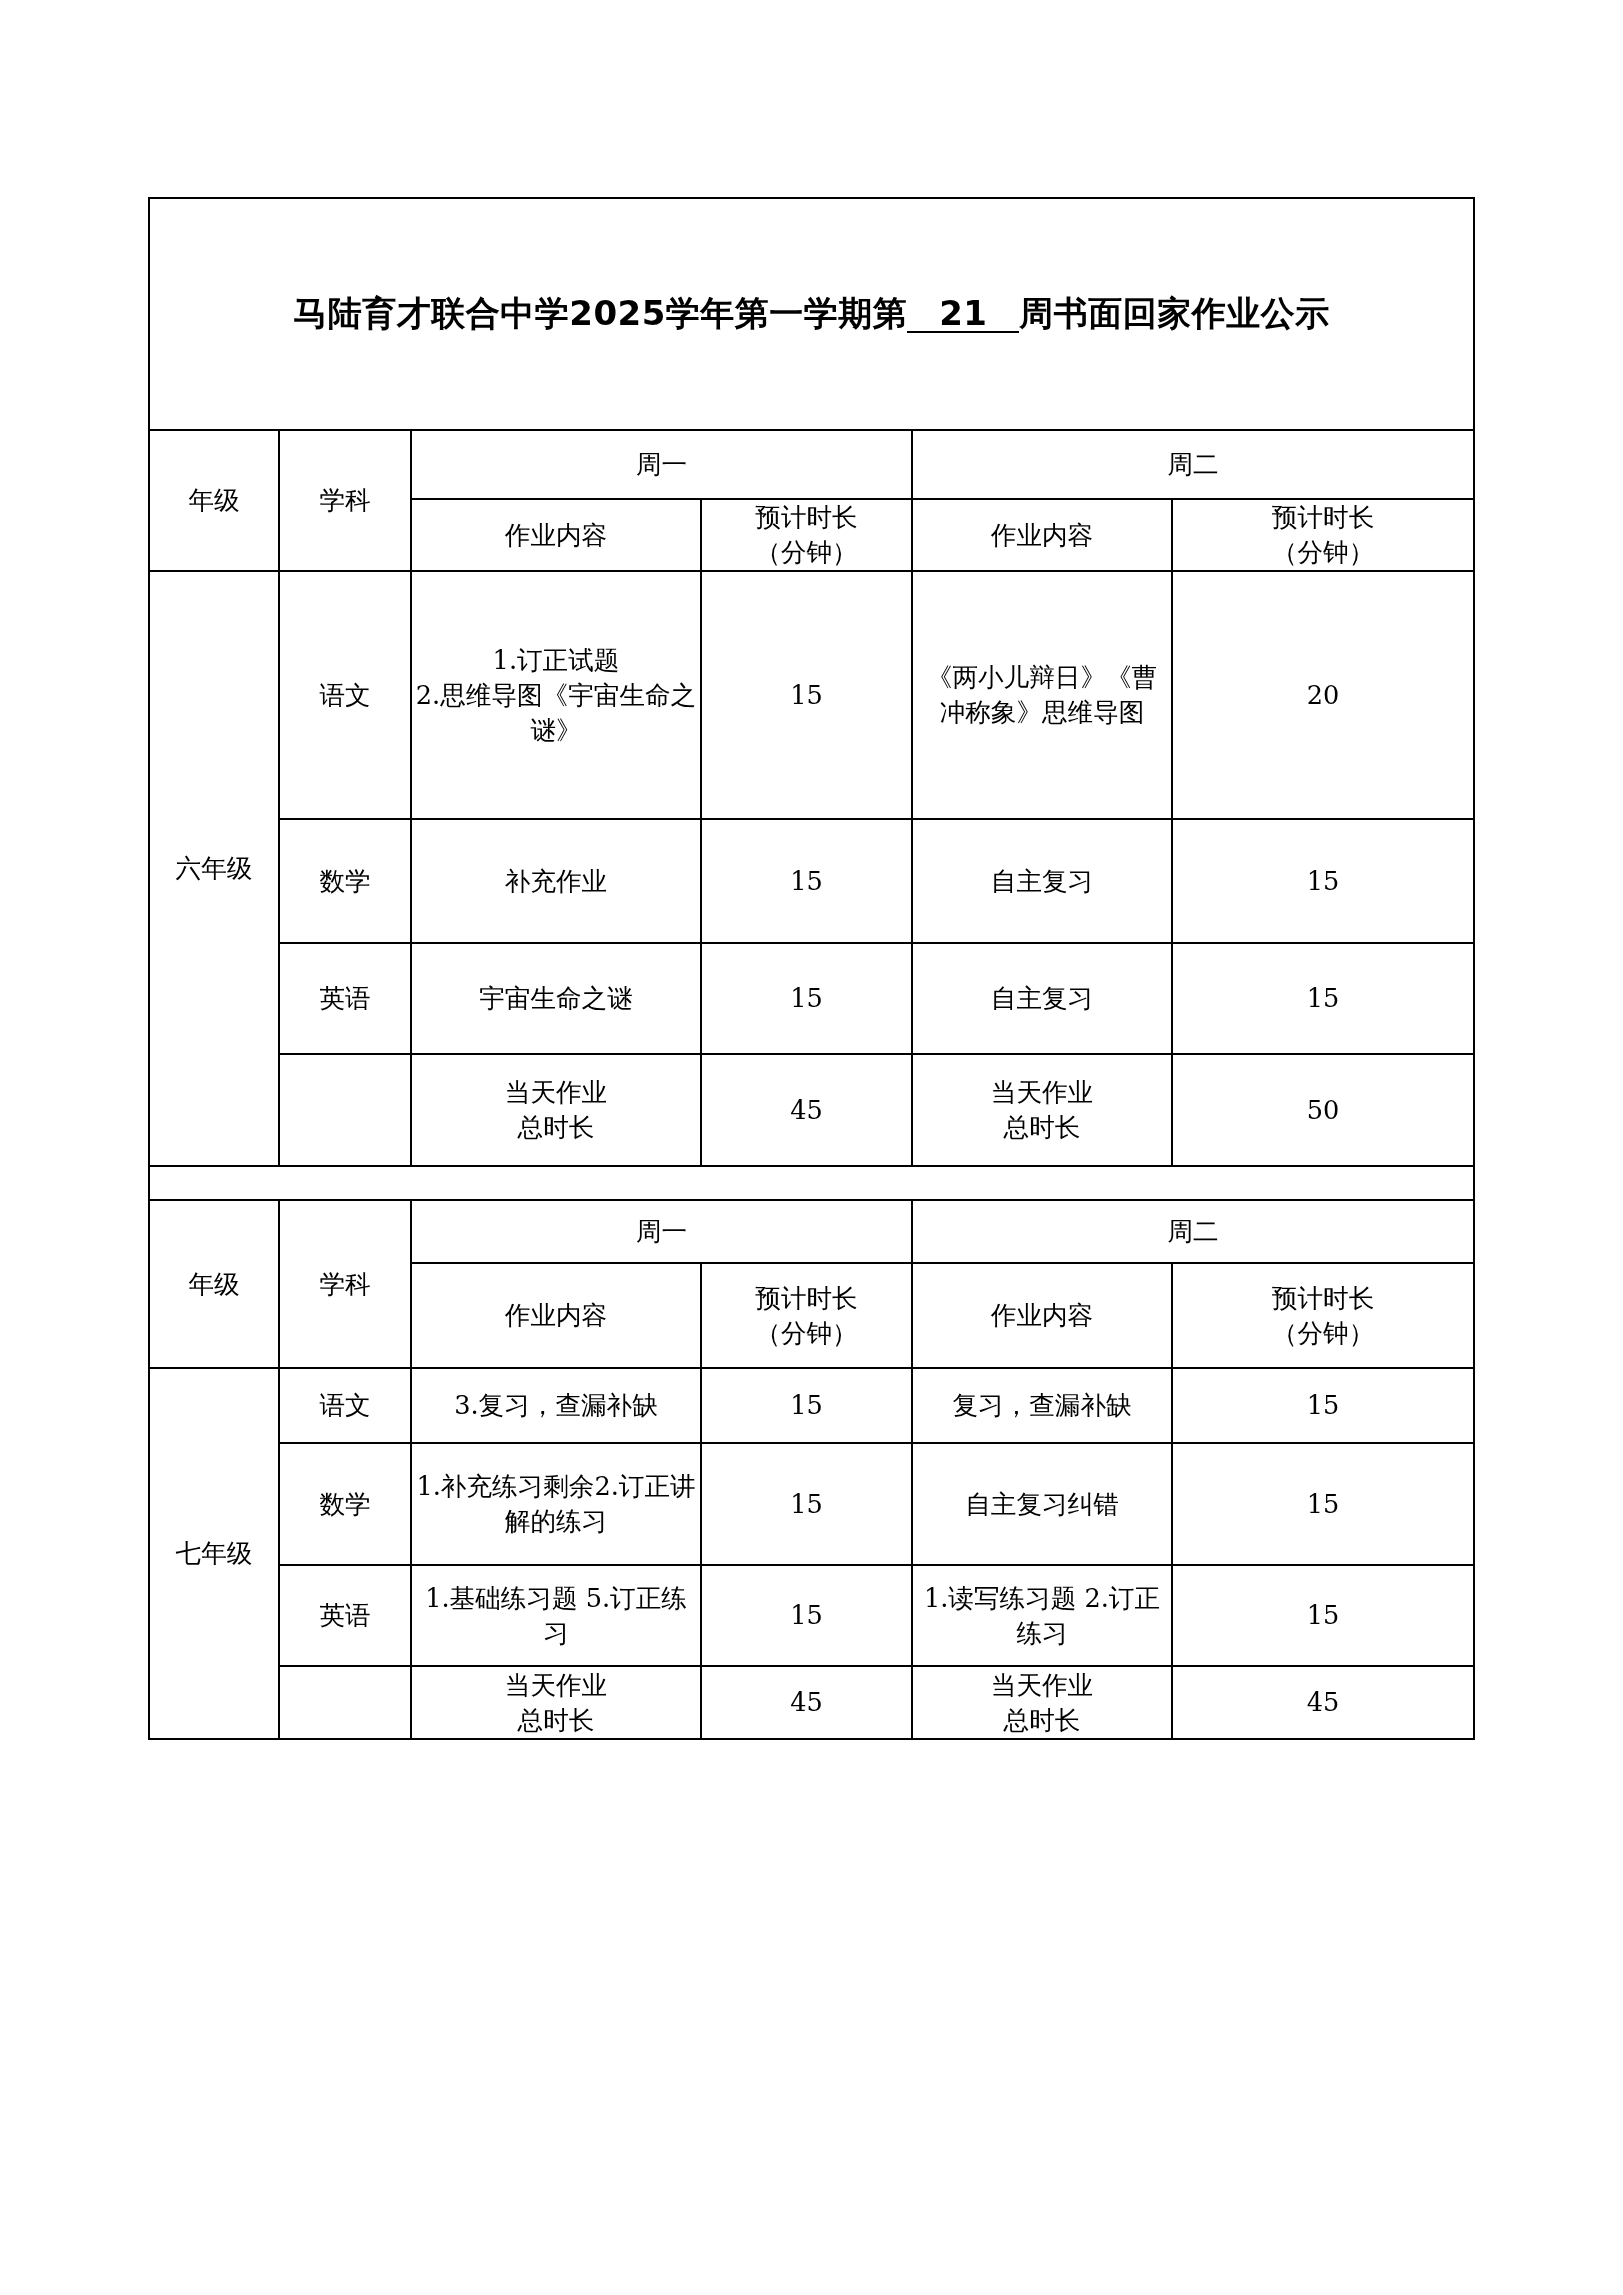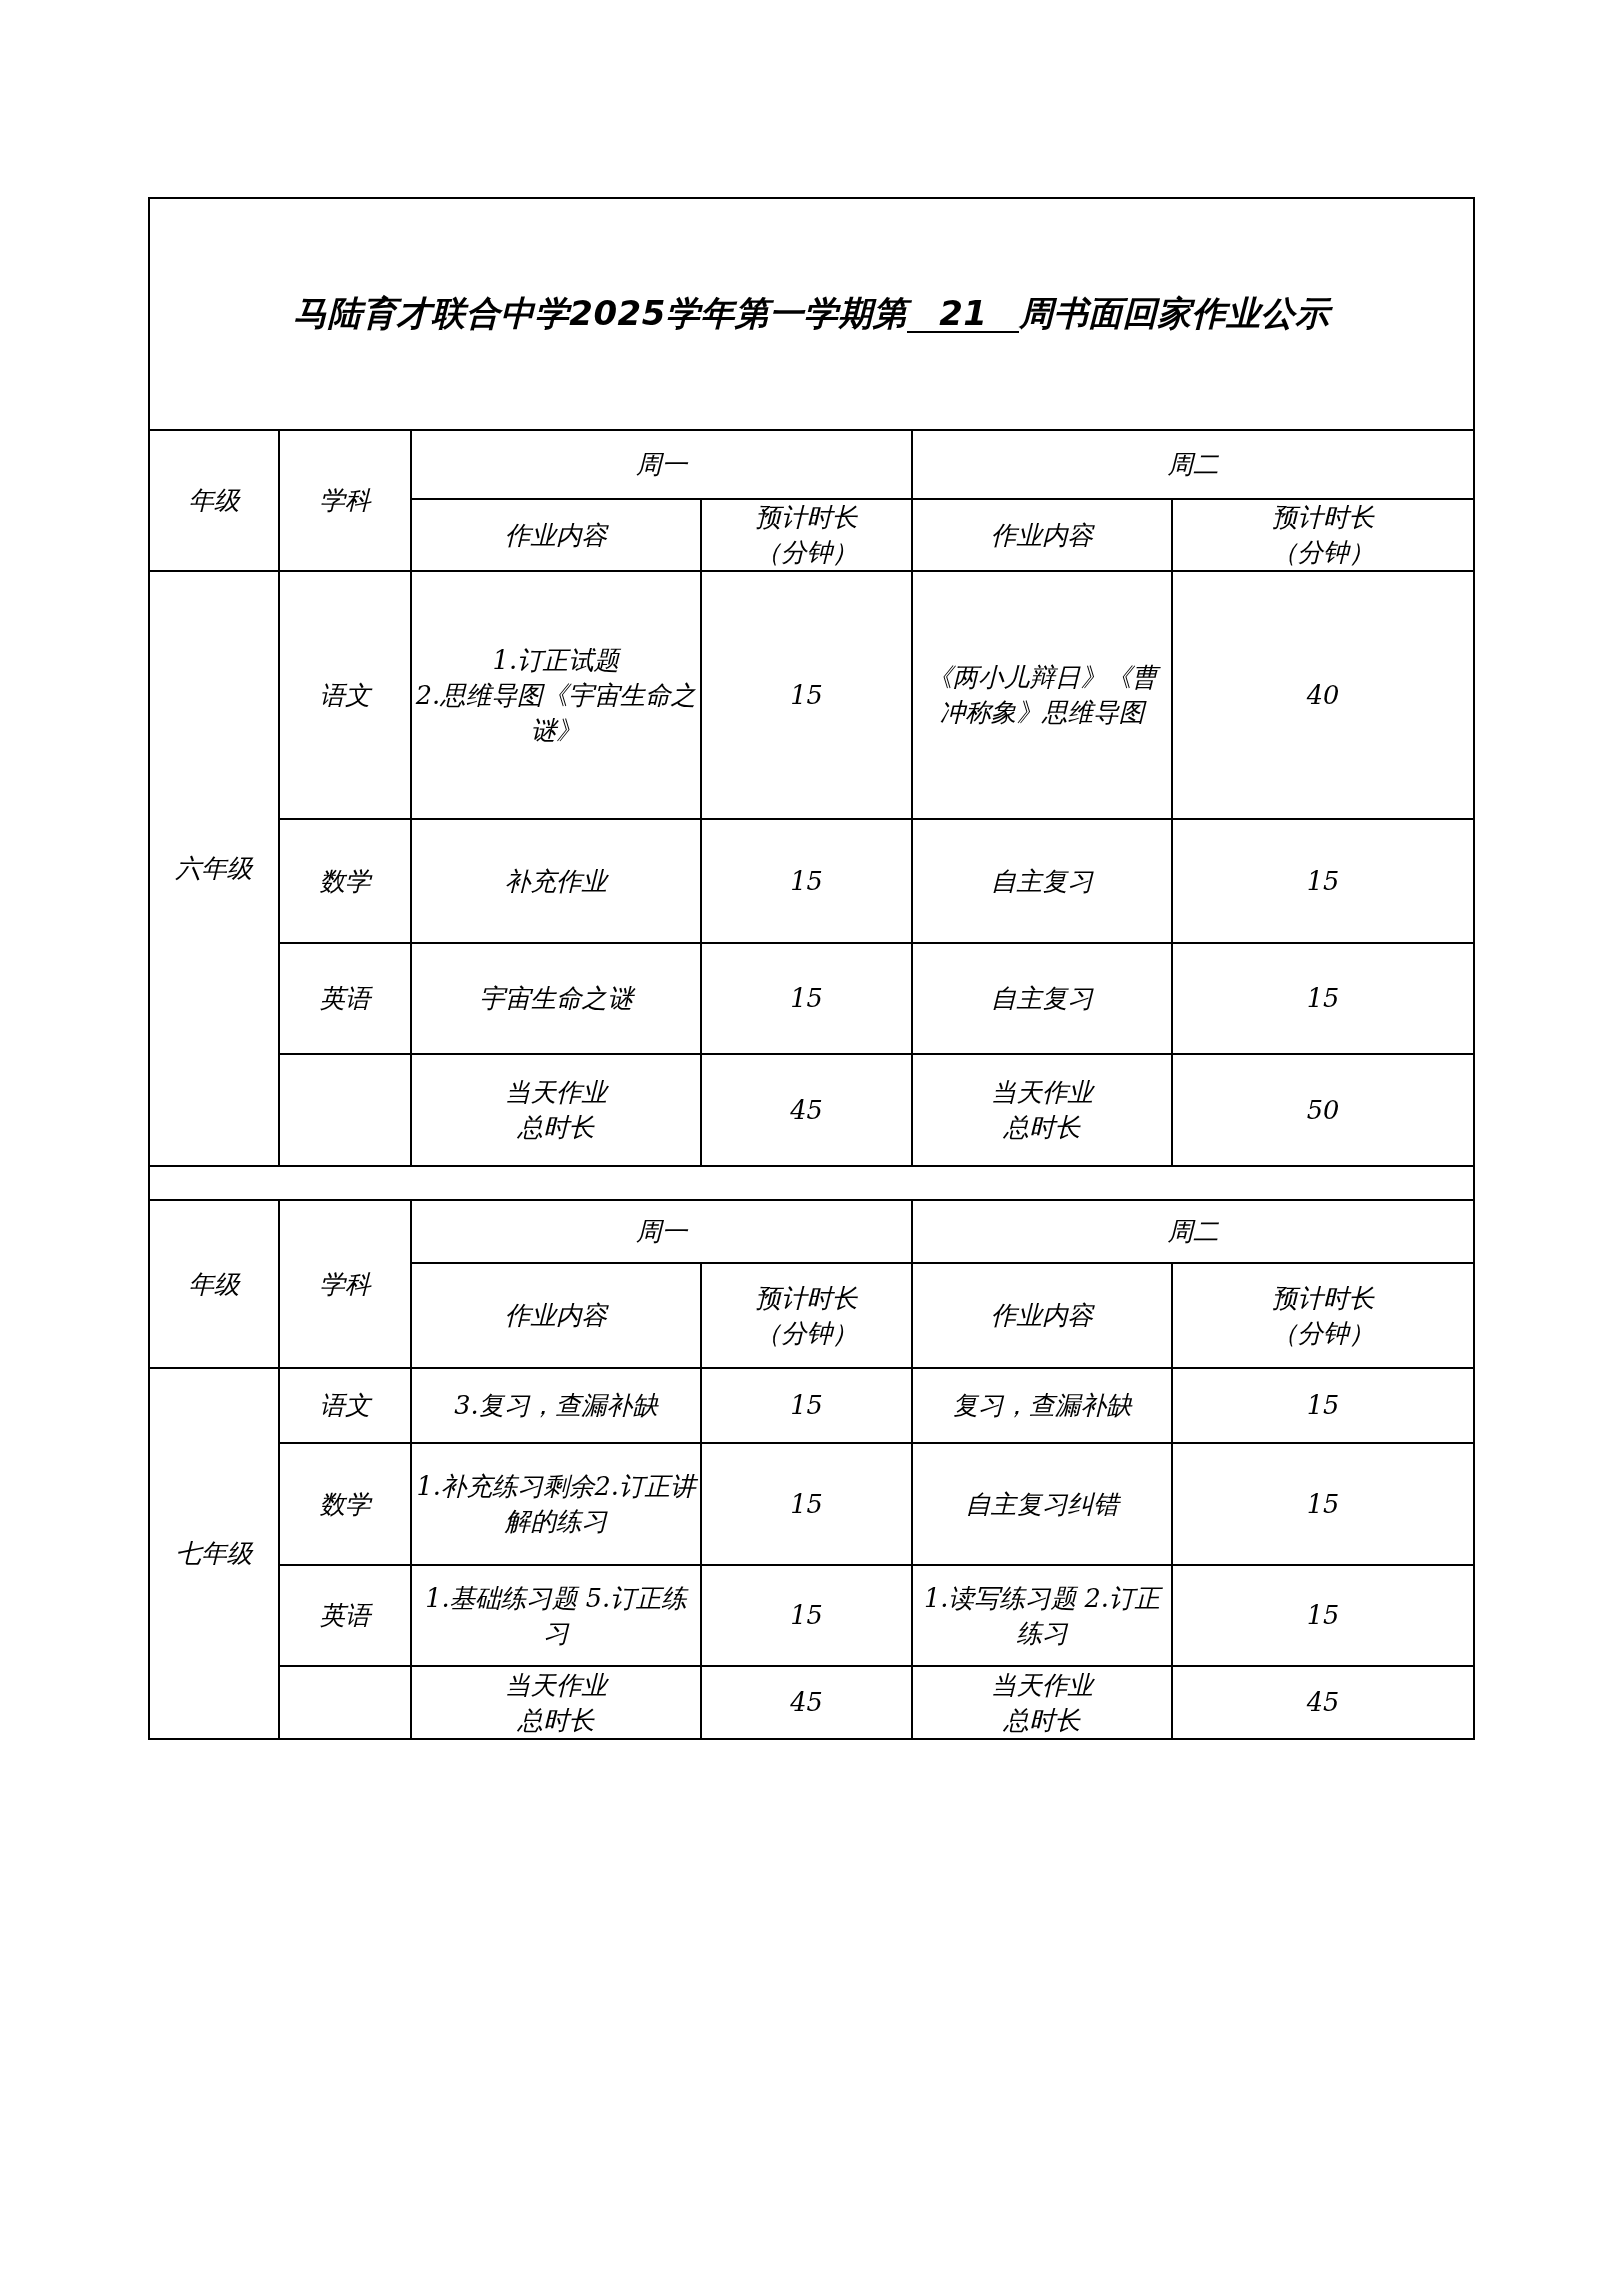--- a/index.html
+++ b/index.html
@@ -1,19 +1,19 @@
 <!DOCTYPE html>
 <html style="font-size:8.2px"><head>
 <meta charset="utf-8">
 <style>
   html, body { margin: 0; padding: 0; background: #ffffff; }
   body { width: 1623px; height: 2295px; position: relative; font-family: "DejaVu Serif", "Liberation Serif", serif; color: #000; }
   .sheet { position: absolute; left: 148px; top: 197px; width: 1324px; }
   table { border-collapse: collapse; width: 1324px; table-layout: fixed; }
-  td { border: 2.6px solid #000; text-align: center; vertical-align: middle; font-size: 25.6px; line-height: 35px; padding: 0 3px; white-space: pre-line; word-break: break-all; font-style: italic; }
+  td { border: 2.6px solid #000; text-align: center; vertical-align: middle; font-size: 25.6px; line-height: 35px; padding: 0 3px; white-space: pre-line; word-break: break-all; }
   td.title { height: 230px; font-size: 34px; font-weight: bold; font-family: "DejaVu Sans", "Liberation Sans", sans-serif; letter-spacing: 0.5px; }
   .wk { display: inline-block; border-bottom: 2.6px solid #000; min-width: 112px; text-align: center; }
   .spacer td { height: 32px; }
   .num { font-size: 25.6px; }
 </style>
 </head>
 <body>
 
 <div class="sheet">
 <table>
@@ -46,21 +46,21 @@
 （分钟）</td>
   </tr>
 
   <tr style="height:248px">
     <td rowspan="4">六年级</td>
     <td>语文</td>
     <td>1.订正试题
 2.思维导图《宇宙生命之谜》</td>
     <td class="num">15</td>
     <td>《两小儿辩日》《曹冲称象》思维导图</td>
-    <td class="num">40</td>
+    <td class="num">20</td>
   </tr>
   <tr style="height:124px">
     <td>数学</td>
     <td>补充作业</td>
     <td class="num">15</td>
     <td>自主复习</td>
     <td class="num">15</td>
   </tr>
   <tr style="height:111px">
     <td>英语</td>

